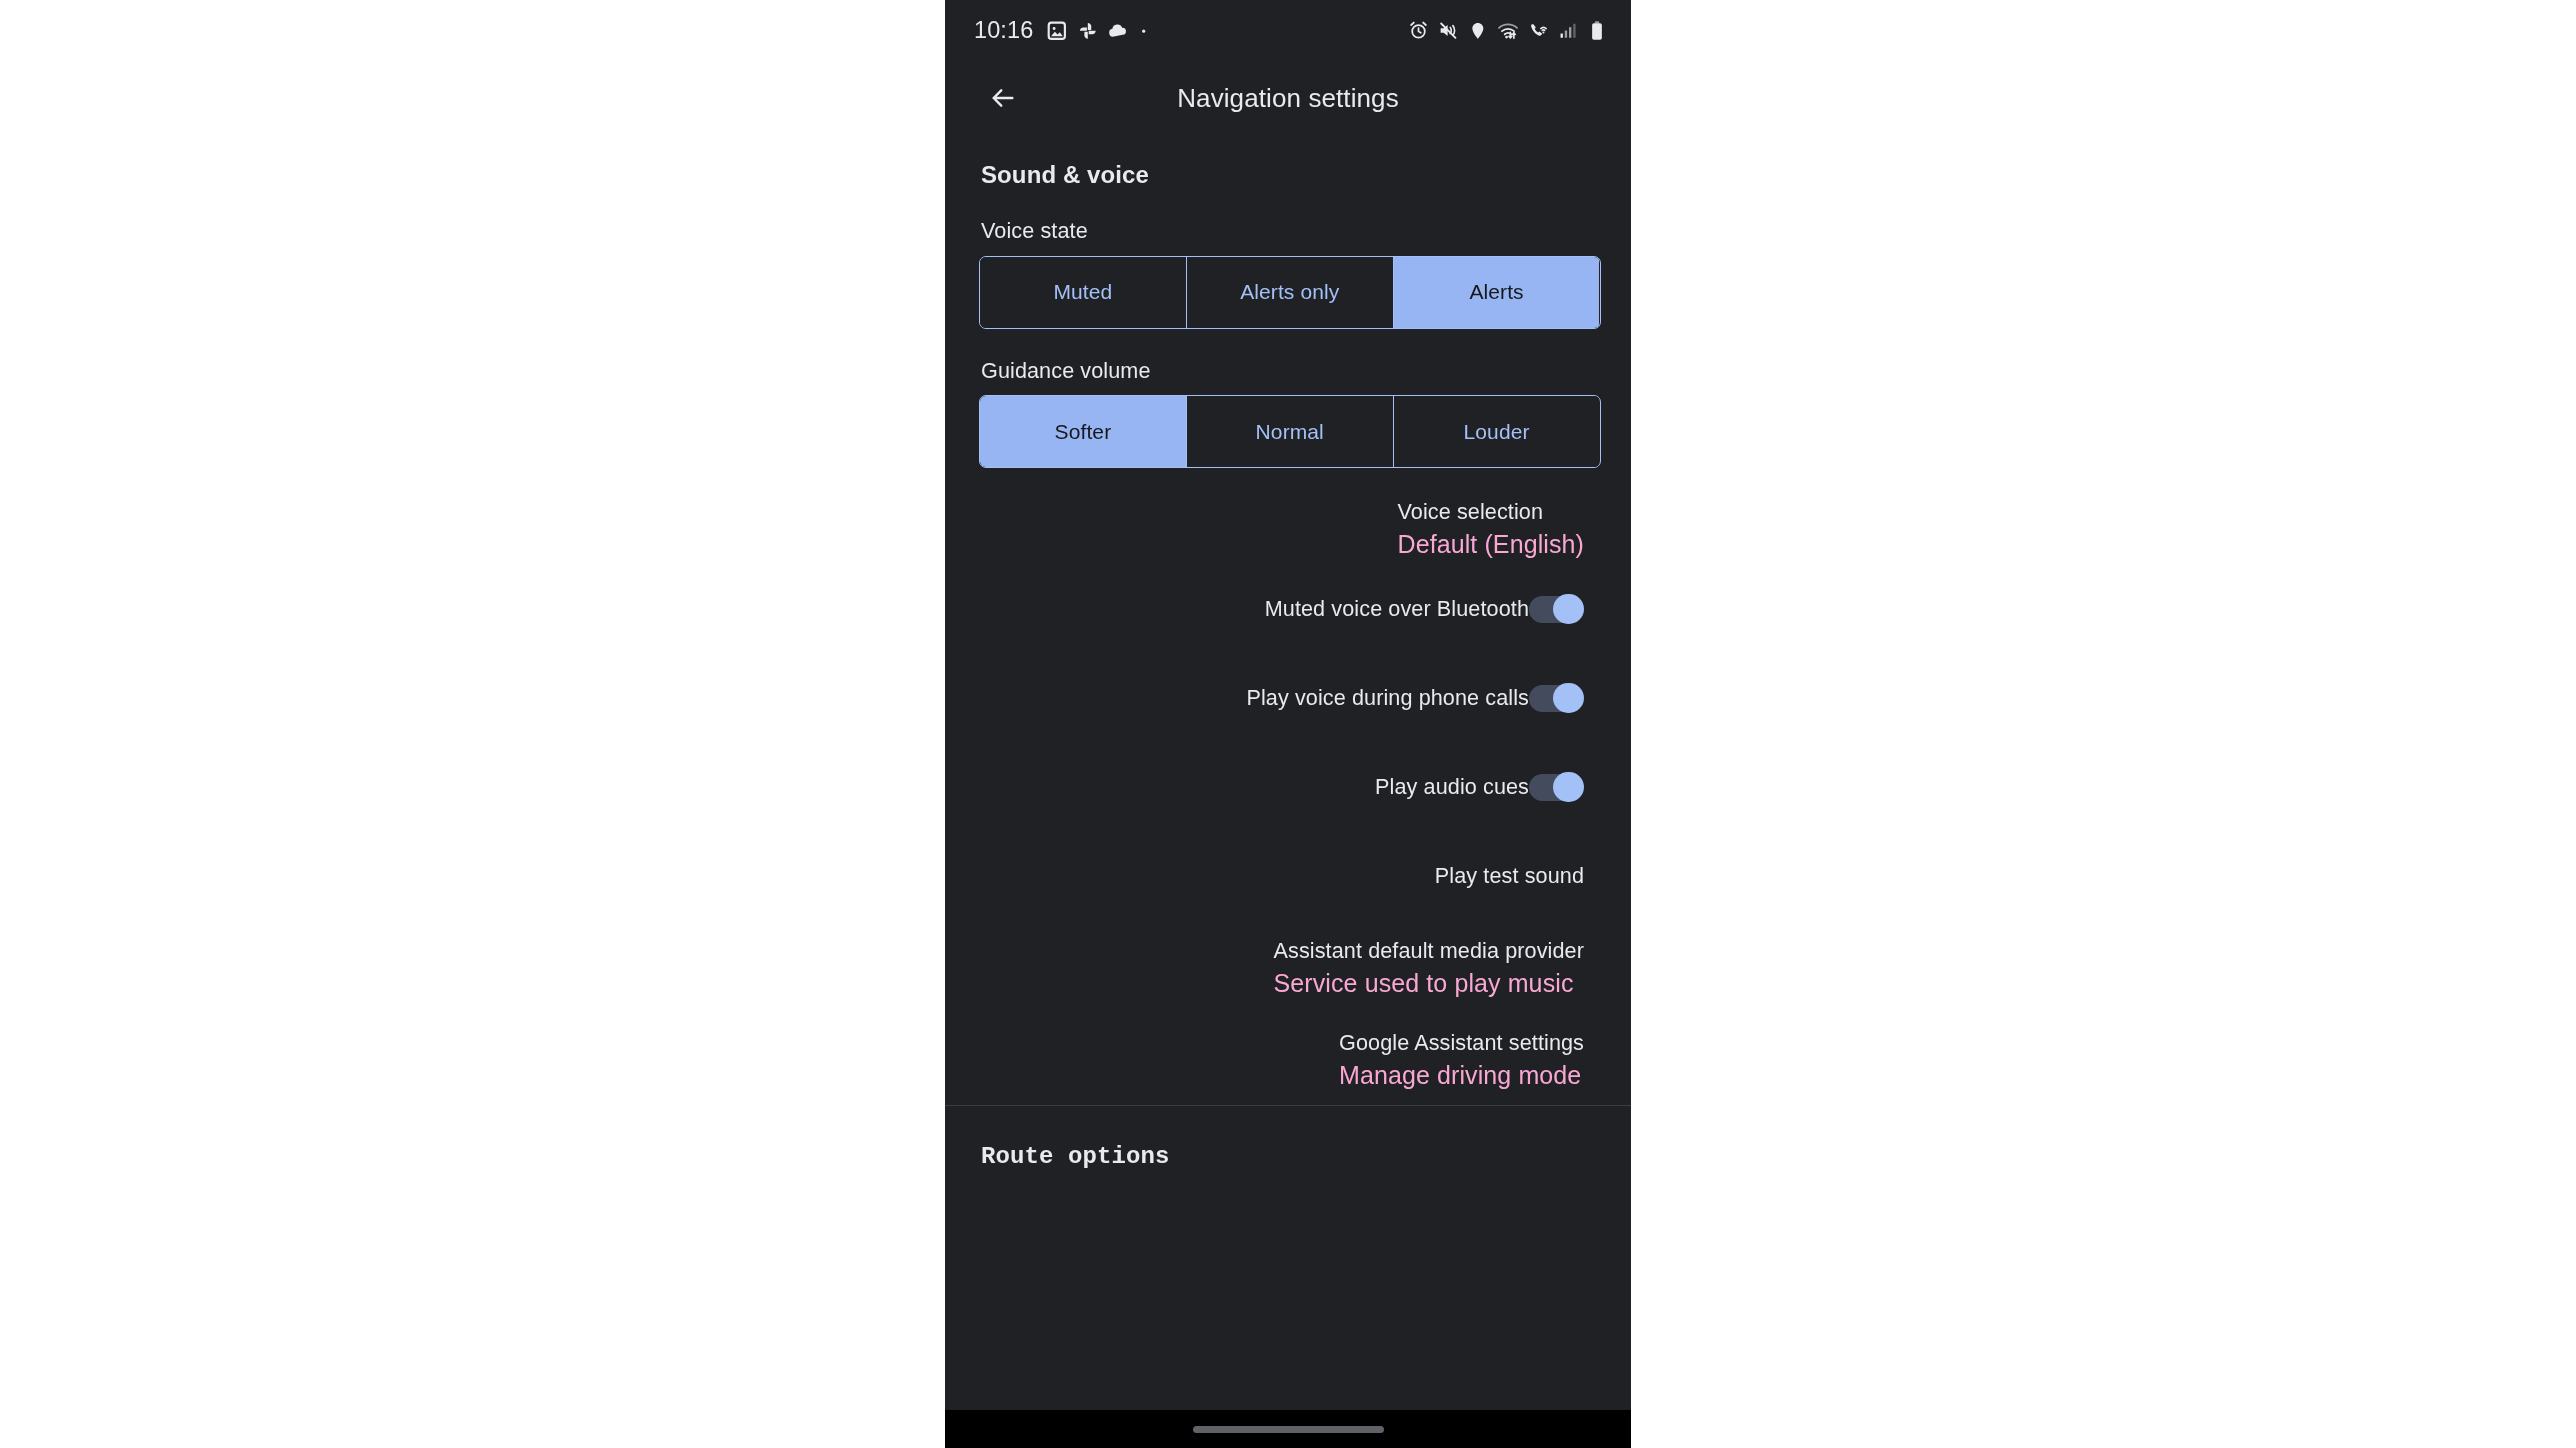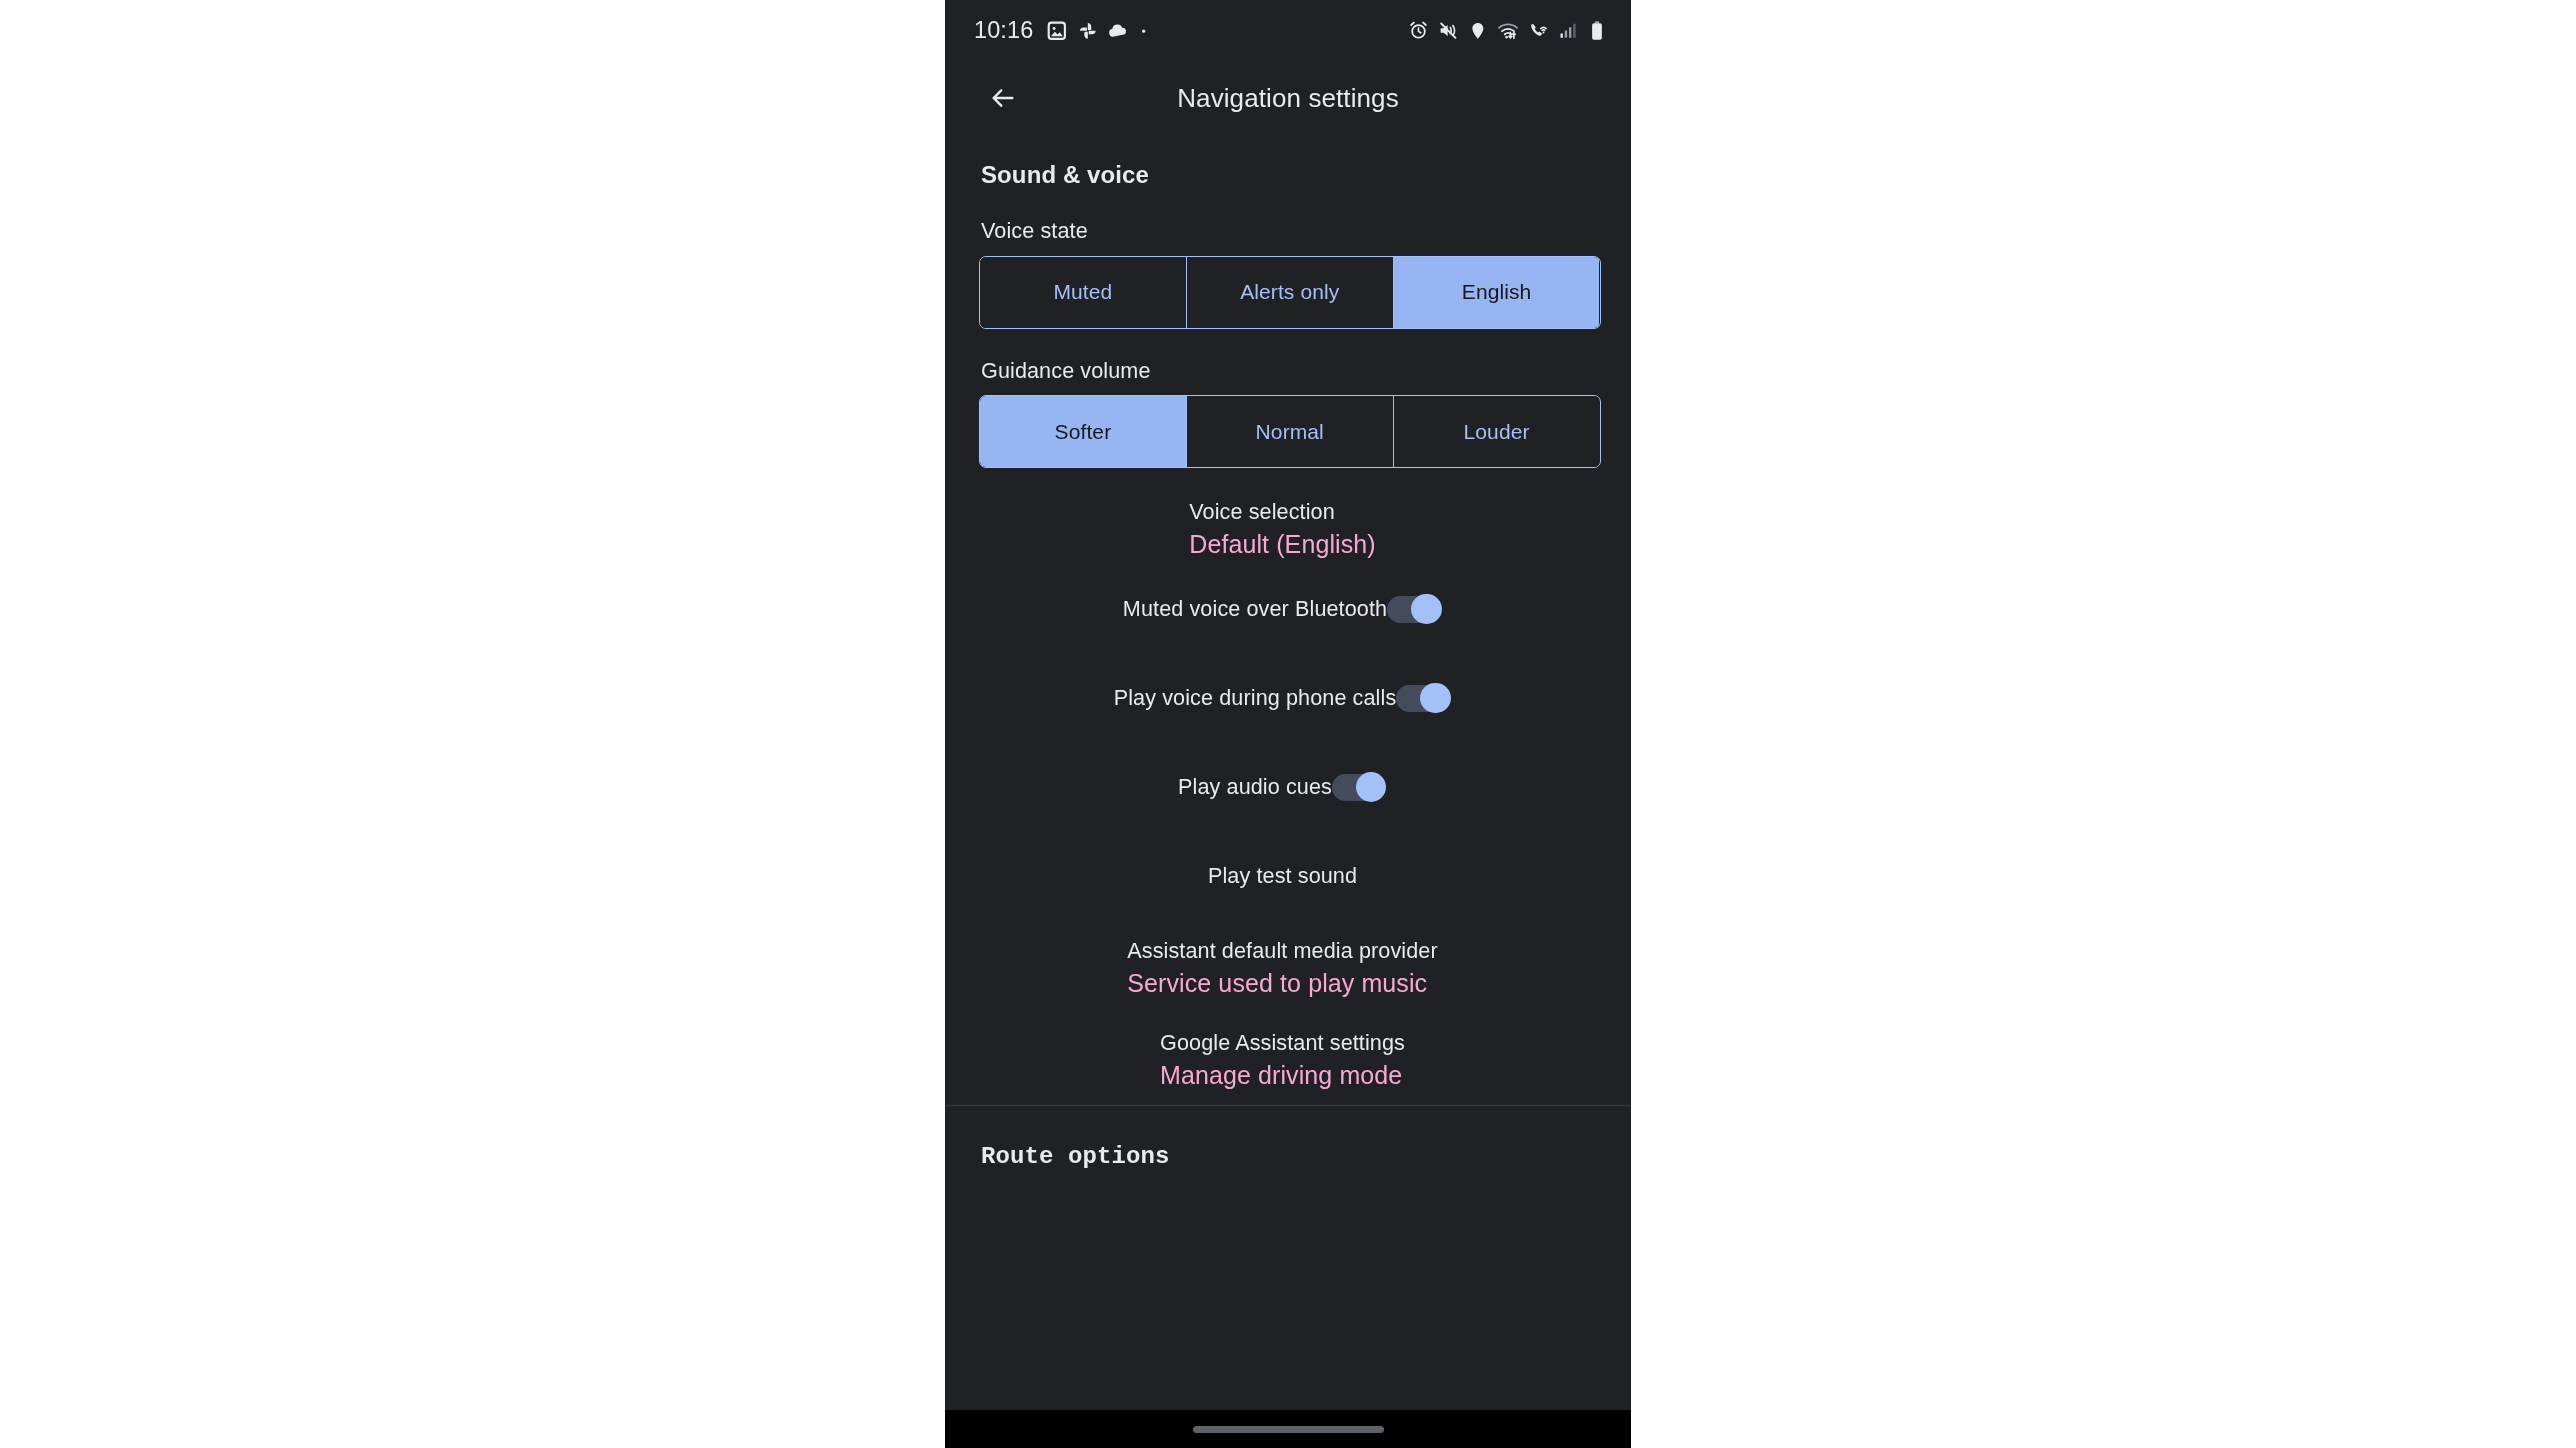--- a/index.html
+++ b/index.html
@@ -133,21 +133,21 @@
     color: #17181b;
   }
 
   
   .row {
     position: relative;
     padding: 0 47px 0 36px;
     min-height: 71px;
     display: flex;
     align-items: center;
-    justify-content: center;
+    justify-content: flex-end;
     cursor: pointer;
   }
   .row-texts { display: flex; flex-direction: column; gap: 5.1px; }
   .row-title {
     color: #e8eaed;
     font-size: 21.6px;
     font-weight: 400;
     letter-spacing: 0.1px;
   }
   .row-sub {
@@ -321,21 +321,21 @@
     </div>
 
     <div class="content">
 
       <div class="section-header">Sound &amp; voice</div>
 
       <div class="field-label">Voice state</div>
       <div class="segmented">
         <div class="seg-btn">Muted</div>
         <div class="seg-btn">Alerts only</div>
-        <div class="seg-btn selected">English</div>
+        <div class="seg-btn selected">Alerts</div>
       </div>
 
       <div class="field-label">Guidance volume</div>
       <div class="segmented">
         <div class="seg-btn selected">Softer</div>
         <div class="seg-btn">Normal</div>
         <div class="seg-btn">Louder</div>
       </div>
 
       <div class="row" style="margin-top:25.4px;">

